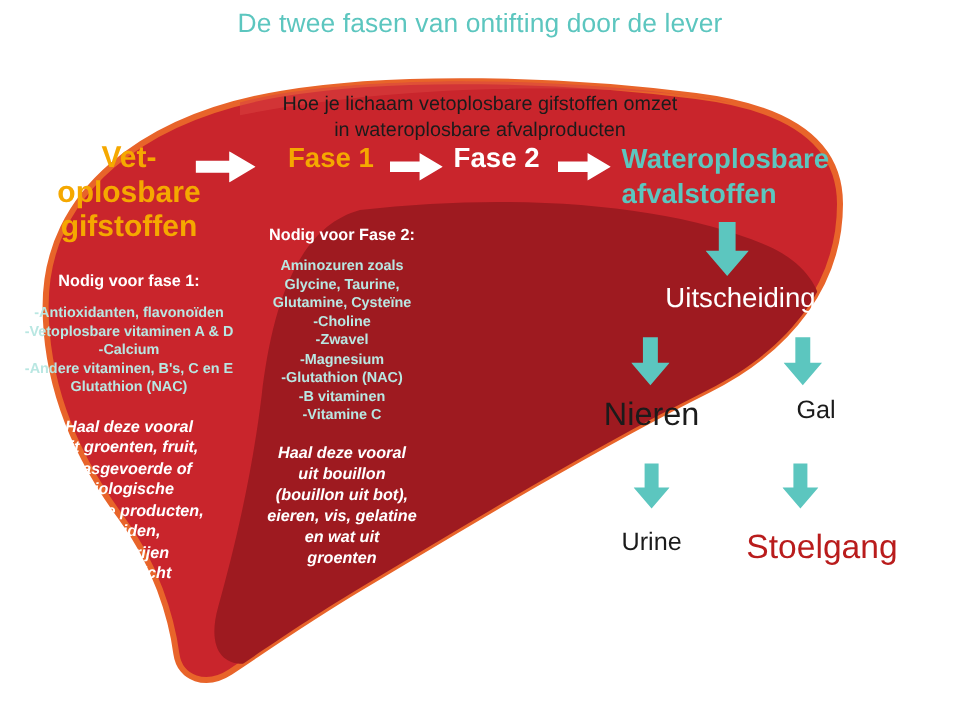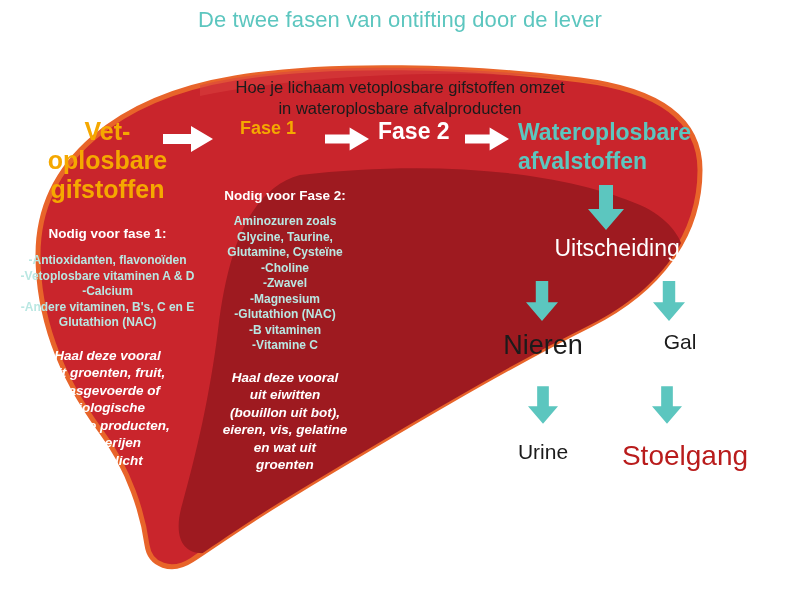--- a/index.html
+++ b/index.html
@@ -19,21 +19,21 @@
     color:#5cc6bf;font-size:22px;line-height:26px;padding-top:7px;
     letter-spacing:.1px;
   }
   .sub{
     color:#1b1b1b;font-size:16.5px;line-height:21px;padding-top:5px;margin-top:39px;
   }
 
   
   .flow{position:absolute;left:75px;top:118px;width:700px;height:40px;}
   .flow-lbl{position:absolute;white-space:nowrap;font-weight:bold;}
-  #flow-fase1{left:165px;top:0;font-size:18px;color:#f5a800;}
+  #flow-fase1{left:165px;top:0;font-size:23px;color:#f5a800;}
   #flow-fase2{left:303px;top:0;font-size:23px;color:#ffffff;}
   #flow-out{left:443px;top:0;font-size:23px;color:#5cc6bf;line-height:29px;
             text-align:left;width:260px;font-weight:bold;}
   .arrow-r{position:absolute;top:8px;}
 
   
   #col-left{position:absolute;left:10px;top:117px;width:195px;text-align:center;}
   .big-in{font-size:25px;font-weight:bold;color:#f5a800;line-height:29px;}
   .lead{font-size:13.5px;font-weight:bold;color:#ffffff;margin-top:22px;}
   .nutri{font-size:12px;font-weight:bold;color:#b9e7e2;line-height:15.5px;margin-top:12px;}
@@ -141,41 +141,42 @@
       <div>-Calcium</div>
       <div>-Andere vitaminen, B's, C en E</div>
       <div>Glutathion (NAC)</div>
     </div>
     <div class="advice">
       <div>Haal deze vooral</div>
       <div>uit groenten, fruit,</div>
       <div>grasgevoerde of</div>
       <div>biologische</div>
       <div>dierlijke producten,</div>
+      <div>kruiden,</div>
       <div>specerijen</div>
       <div>en zonlicht</div>
     </div>
   </div>
 
   <div id="col-mid">
     <div class="lead">Nodig voor Fase 2:</div>
     <div class="nutri">
       <div>Aminozuren zoals</div>
       <div>Glycine, Taurine,</div>
       <div>Glutamine, Cysteïne</div>
       <div>-Choline</div>
       <div>-Zwavel</div>
       <div>-Magnesium</div>
       <div>-Glutathion (NAC)</div>
       <div>-B vitaminen</div>
       <div>-Vitamine C</div>
     </div>
     <div class="advice">
       <div>Haal deze vooral</div>
-      <div>uit eiwitten</div>
+      <div>uit bouillon</div>
       <div>(bouillon uit bot),</div>
       <div>eieren, vis, gelatine</div>
       <div>en wat uit</div>
       <div>groenten</div>
     </div>
   </div>
 
   <div id="excretion">
 
     <svg class="arrow-d" style="left:118px;top:0;" width="36" height="45" viewBox="0 0 36 45">

